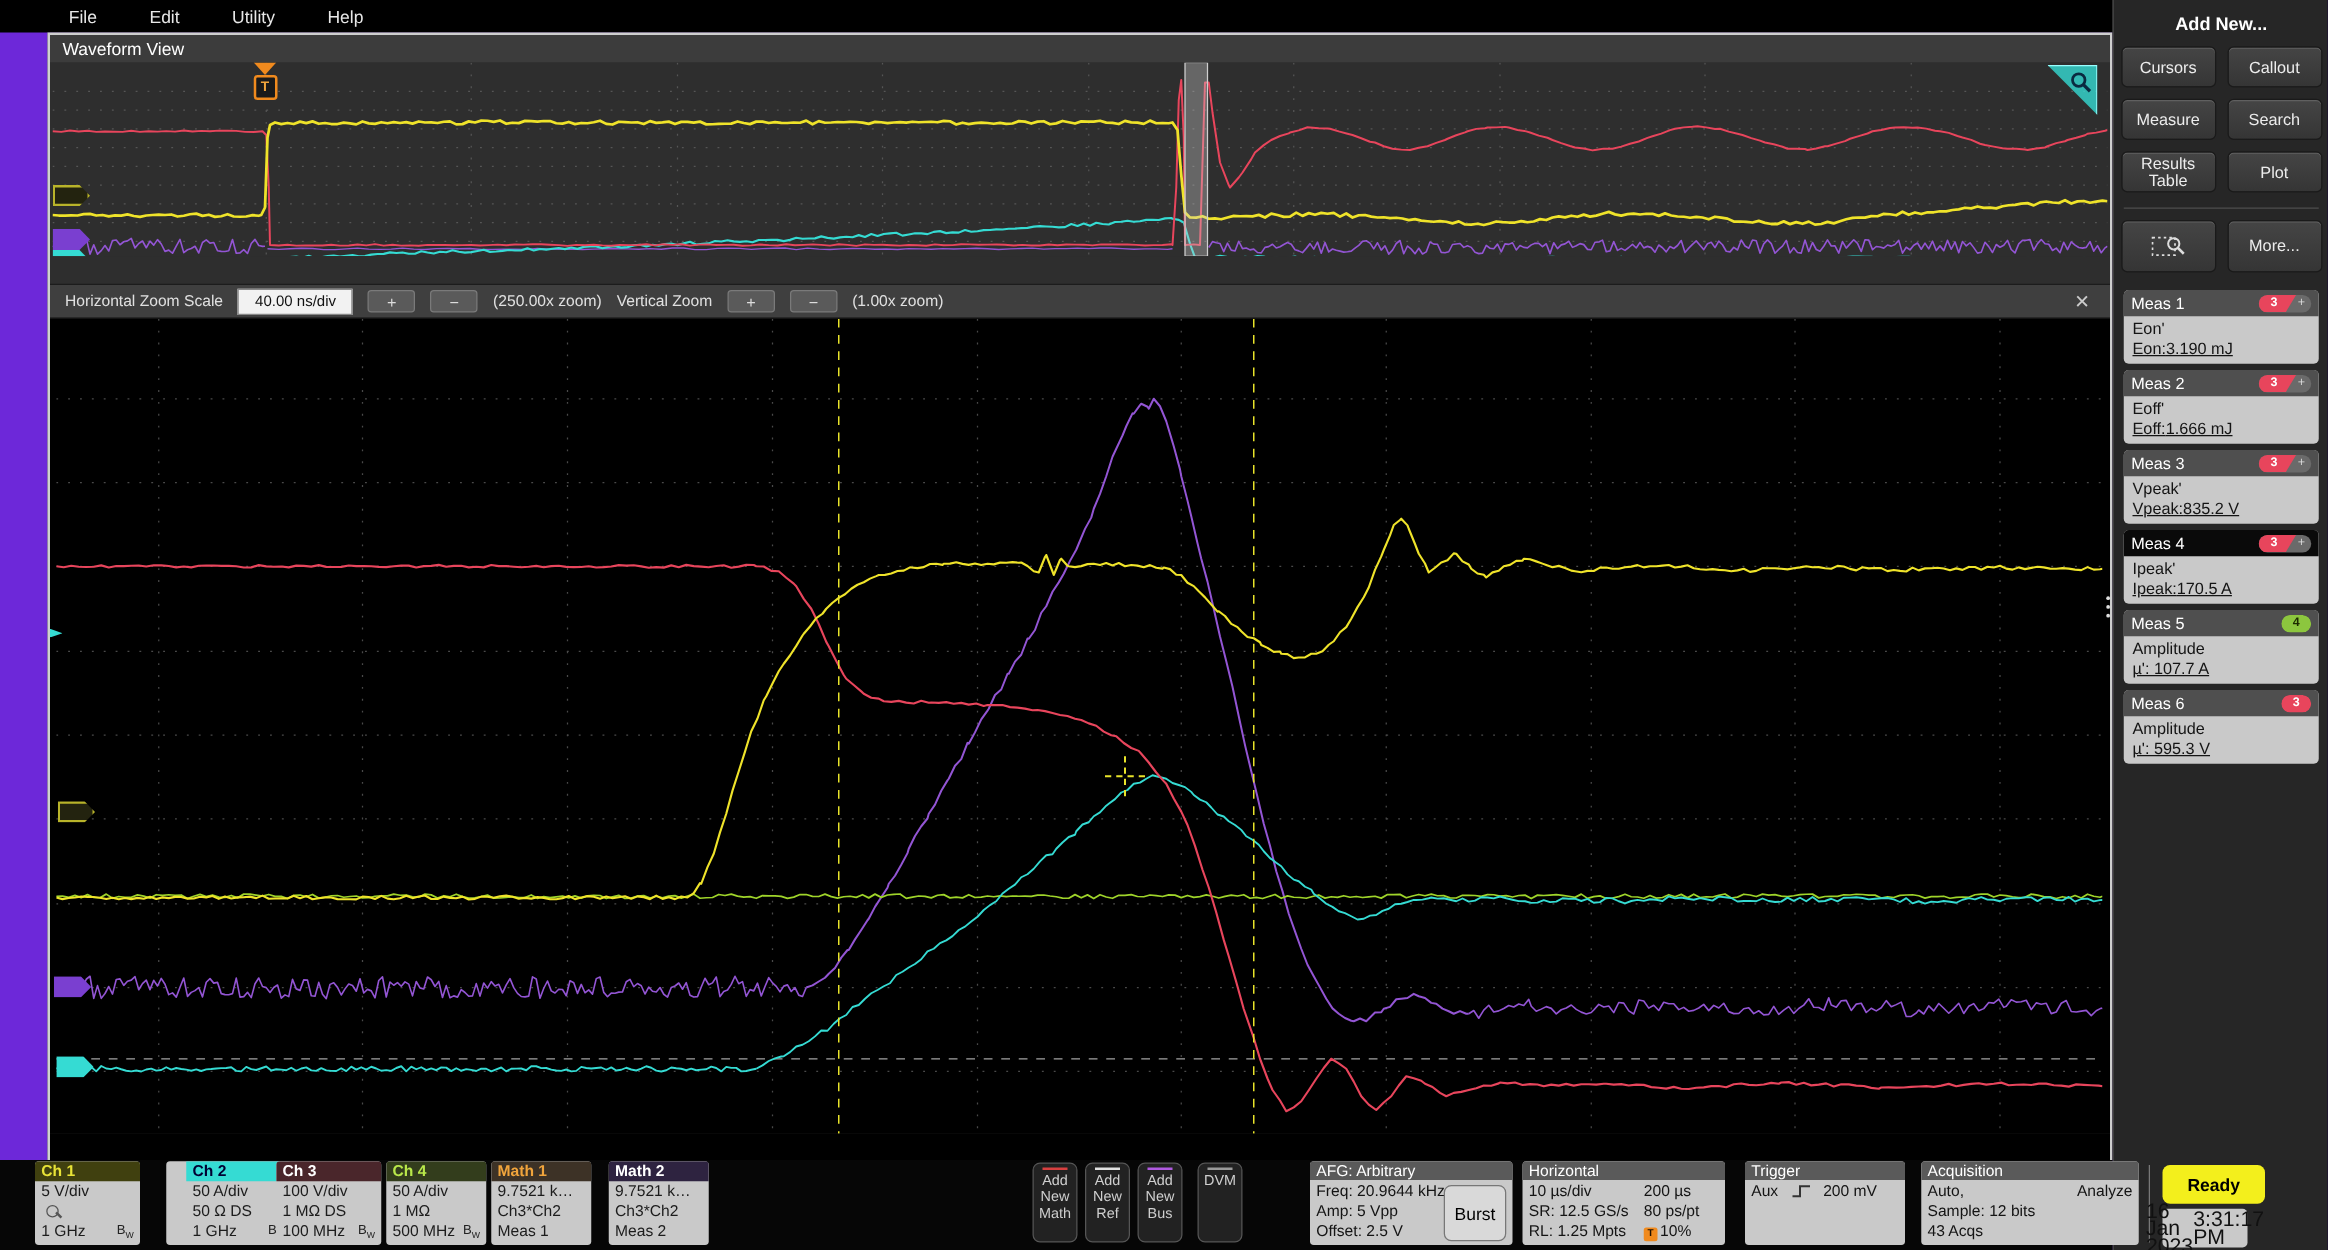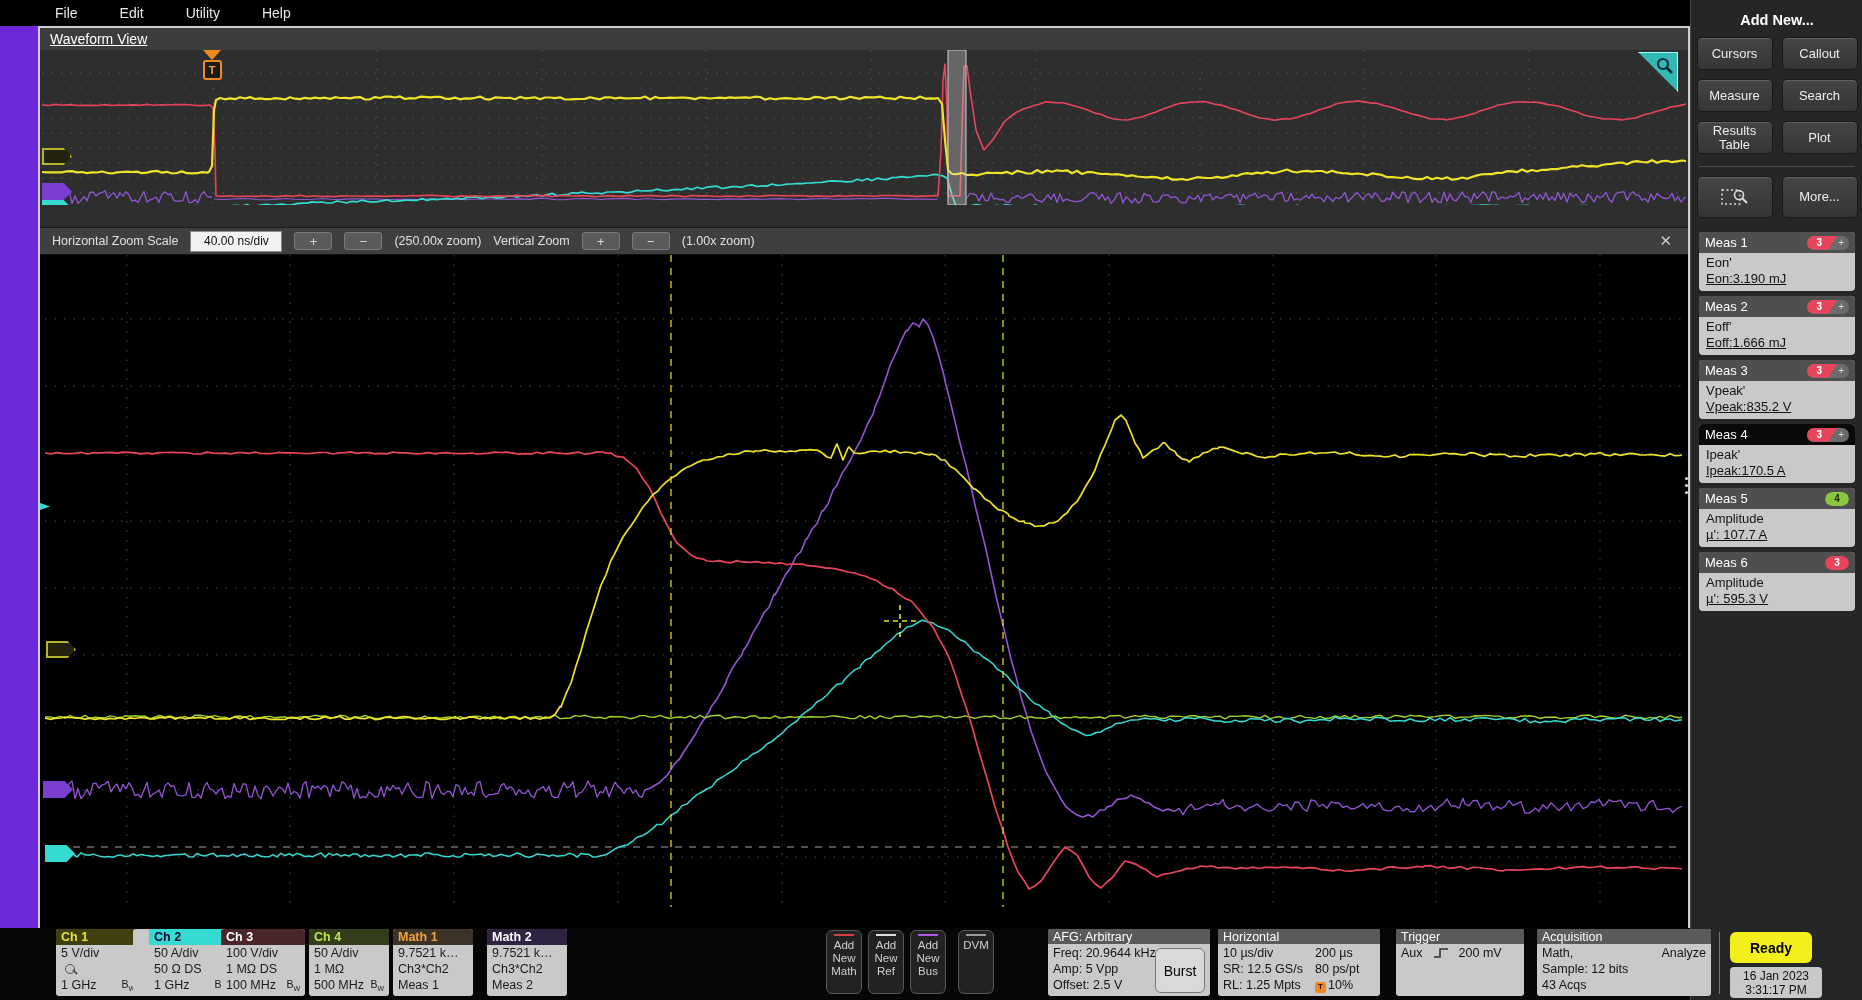--- a/index.html
+++ b/index.html
@@ -7,21 +7,21 @@
   #screen{position:relative;width:1862px;height:1000px;background:#6d28d9;}
 
   
   #menubar{position:absolute;left:0;top:0;width:1690px;height:26px;background:#000;
     display:flex;align-items:center;gap:42px;padding-left:55px;}
   .menu-item{color:#e8e8e8;font-size:14px;cursor:default;}
 
   
   #panel{position:absolute;left:38px;top:26px;width:1652px;height:902px;box-sizing:border-box;
     border:2px solid #cfcfcf;background:#2e2e2e;}
-  #titlebar{height:22px;background:#3c3c3c;color:#fff;font-size:14px;display:flex;align-items:center;padding-left:10px;text-decoration:underline;}
+  #titlebar{height:22px;background:#3c3c3c;color:#fff;font-size:14px;display:flex;align-items:center;padding-left:10px;}
 
   #overview{position:relative;height:155px;background:#2e2e2e;overflow:hidden;}
   #ov-svg{position:absolute;left:2px;top:0;width:1644px;height:155px;}
   .ax{position:absolute;font-size:11.5px;transform:translateY(-50%);}
   .cyanax{color:#3fd8da;width:70px;text-align:right;}
   #ov-right-labels .cyanax{left:0;} 
   #ov-axis{position:relative;height:22px;background:#2e2e2e;border-bottom:1px solid #1c1c1c;}
   #ov-axis .ax{color:#dcdcdc;transform:translateX(-50%);top:3px;}
 
   .tag{position:absolute;width:30px;height:17px;font-weight:bold;font-size:10.5px;
@@ -124,22 +124,22 @@
   .hgrid{display:grid;grid-template-columns:92px auto;}
   #trig-badge{left:1396px;width:128px;}
   .trigrow{display:flex;align-items:center;gap:10px;}
   #acq-badge{left:1537px;width:174px;}
   .acq1{display:flex;justify-content:space-between;}
   .tpos{display:inline-flex;width:11px;height:11px;background:#f08a1e;border-radius:2px;color:#201000;
     font-size:8px;font-weight:bold;align-items:center;justify-content:center;margin-right:2px;}
   #bb-divider{position:absolute;left:1719px;top:932px;width:1px;height:62px;background:#777;}
   #ready-btn{position:absolute;left:1730px;top:932px;width:82px;height:31px;background:#f3ef1c;border-radius:6px;
     color:#000;font-weight:bold;font-size:14px;display:flex;align-items:center;justify-content:center;}
-  #datetime{position:absolute;left:1730px;top:967px;width:92px;height:31px;background:#c9c9c9;border-radius:4px;
-    color:#111;font-size:12px;display:flex;flex-direction:column;align-items:center;justify-content:center;line-height:14px;}
+  #datetime{position:absolute;left:1730px;top:967px;width:68px;height:31px;background:#c9c9c9;border-radius:4px;
+    color:#111;font-size:17px;display:flex;flex-direction:row;align-items:center;justify-content:center;line-height:14px;}
 </style>
 </head>
 <body>
 
 <div id="screen">
 
   <div id="menubar">
 
   <span class="menu-item">File</span>
       <span class="menu-item">Edit</span>
@@ -462,21 +462,21 @@
               <span></span>
             </div>
           </div>
         </div>
       </div>
   </div>
 
   <div id="bottombar">
     <div>
 
-        <div class="chbadge ch1" style="left: 56px; width: 84px;">
+        <div class="chbadge ch1" style="left: 28px; width: 84px;">
           <div class="bhead">Ch 1</div>
           <div class="brow">
             <span>5 V/div</span>
           </div>
           <div class="brow">
             <span></span>
             <span class="probe"></span>
           </div>
           <div class="brow">
             <span>1 GHz</span>
@@ -609,21 +609,21 @@
           <polyline points="1,10 7,10 7,2 15,2" fill="none" stroke="#333" stroke-width="1.6"></polyline>
         </svg>
         <span>200 mV</span>
       </div>
     </div>
 
     <div class="infobadge" id="acq-badge">
       <div class="ihead">Acquisition</div>
       <div class="ibody">
         <div class="acq1">
-          <span>Math,</span>
+          <span>Auto,</span>
           <span>Analyze</span>
         </div>
         <div>Sample: 12 bits</div>
         <div>43 Acqs</div>
       </div>
     </div>
   </div>
 
   <div id="bb-divider"></div>
   <div id="ready-btn">Ready</div>

